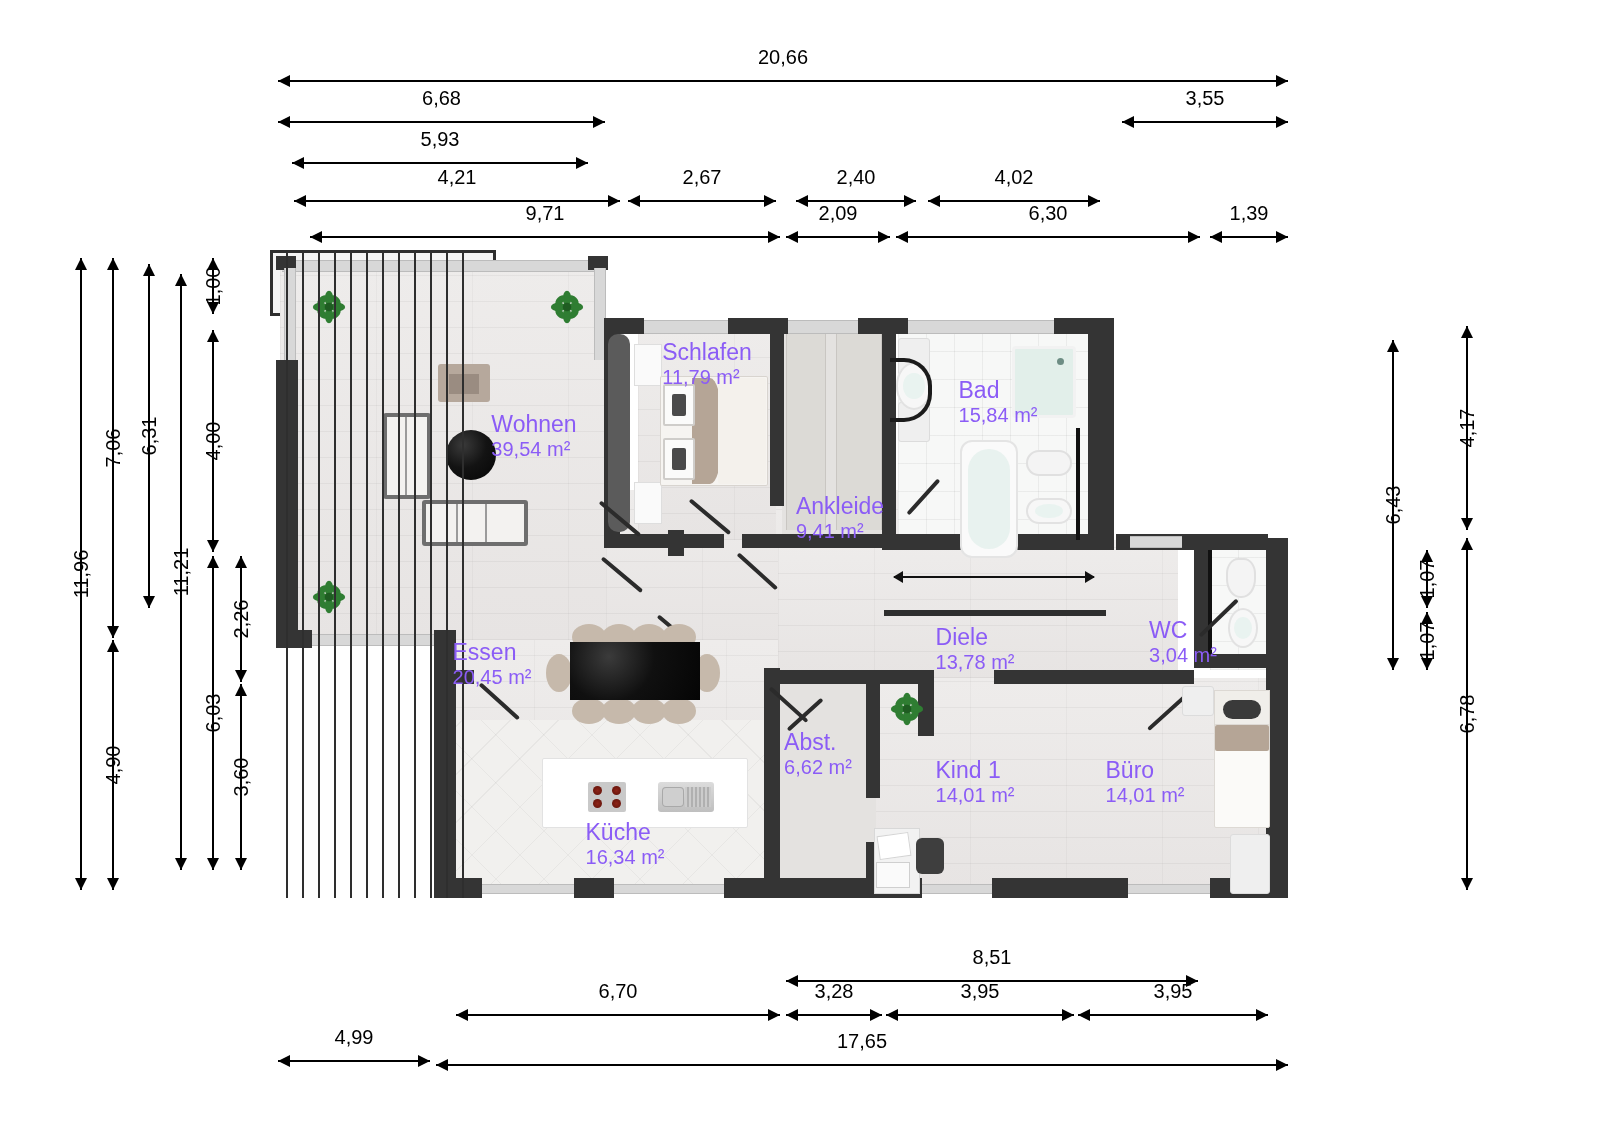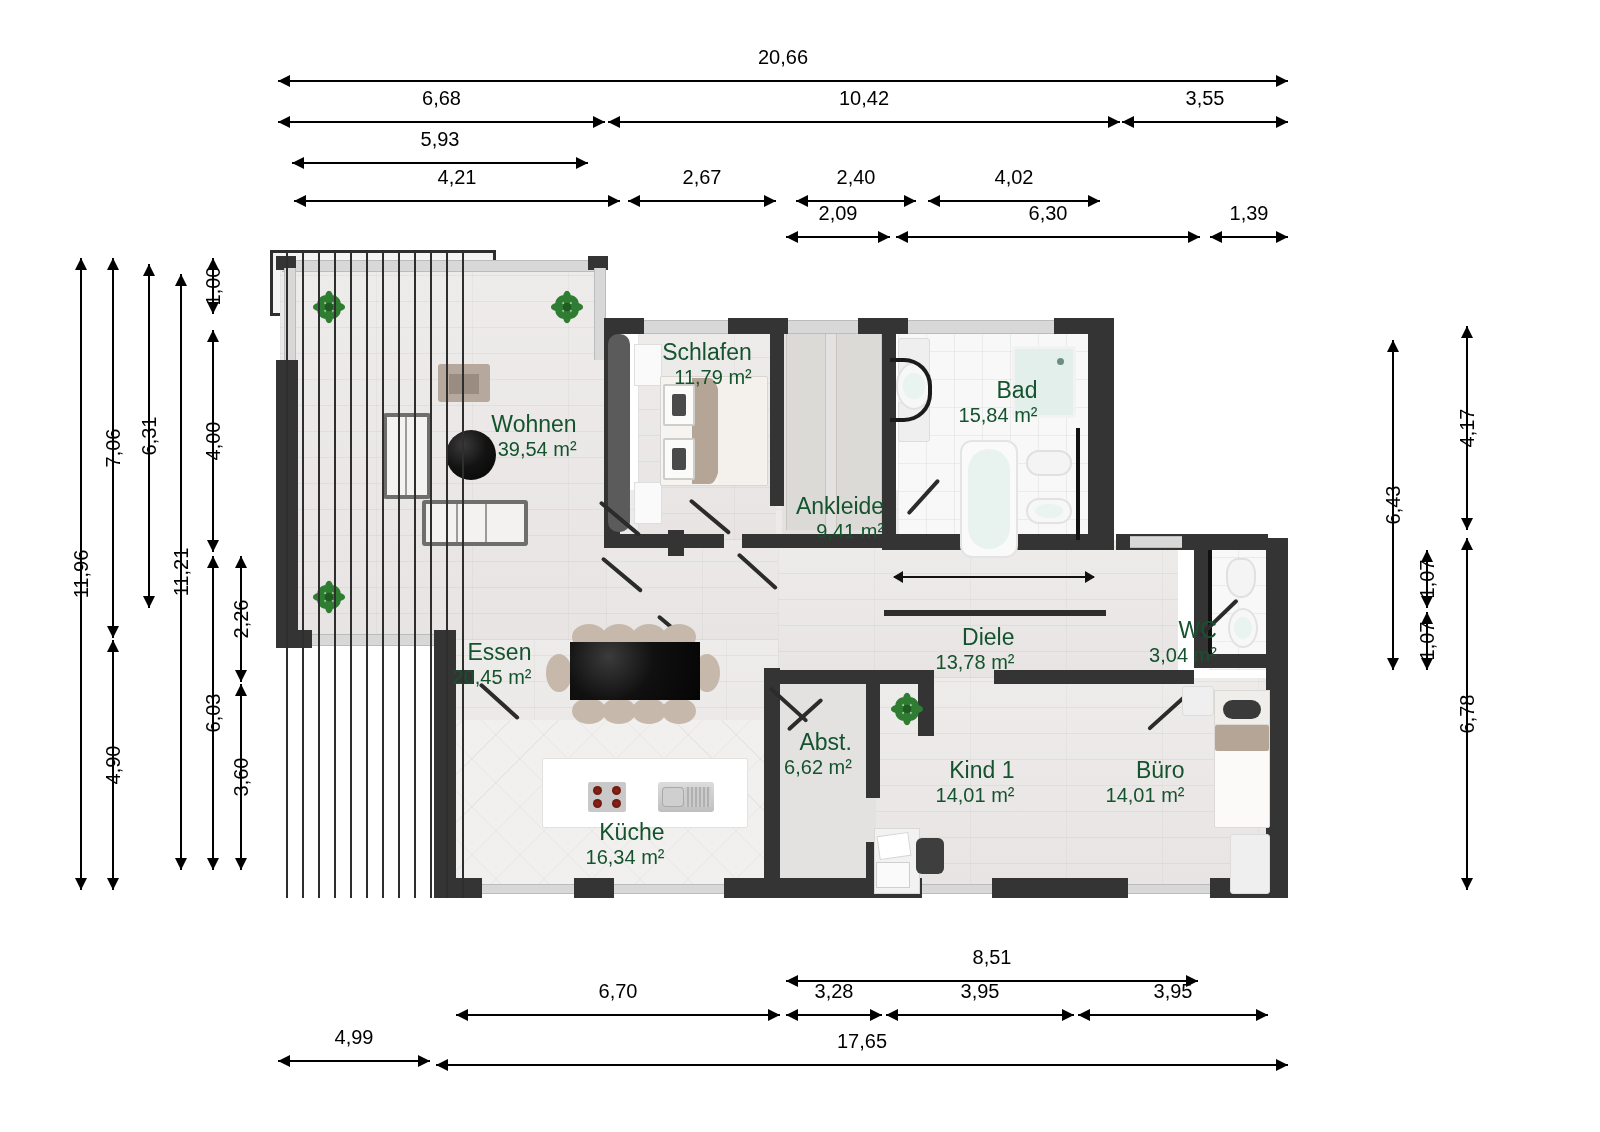--- a/index.html
+++ b/index.html
@@ -142,22 +142,22 @@
   }
   .wall-win-v {
     position: absolute;
     background: #d8d8d8;
     border-left: 1px solid #bcbcbc;
     border-right: 1px solid #bcbcbc;
   }
 
   .room-label {
     position: absolute;
-    text-align: right;
-    color: #14532d;
+    text-align: left;
+    color: #8b5cf6;
     white-space: nowrap;
     transform: translateX(-50%);
   }
   .room-label .rname {
     display: block;
     font-size: 23px;
     line-height: 1.12;
   }
   .room-label .rarea {
     display: block;
@@ -397,26 +397,20 @@
     <div class="arrow arrow-e"></div>
     <span class="dim-label">20,66</span>
   </div>
 
   <div class="dim dim-h" style="left:278px; top:113px; width:327px; height:18px;">
     <div class="bar"></div>
     <div class="arrow arrow-s"></div>
     <div class="arrow arrow-e"></div>
     <span class="dim-label">6,68</span>
   </div>
-  <div class="dim dim-h" style="left:608px; top:113px; width:512px; height:18px;">
-    <div class="bar"></div>
-    <div class="arrow arrow-s"></div>
-    <div class="arrow arrow-e"></div>
-    <span class="dim-label">10,42</span>
-  </div>
   <div class="dim dim-h" style="left:1122px; top:113px; width:166px; height:18px;">
     <div class="bar"></div>
     <div class="arrow arrow-s"></div>
     <div class="arrow arrow-e"></div>
     <span class="dim-label">3,55</span>
   </div>
 
   <div class="dim dim-h" style="left:292px; top:154px; width:296px; height:18px;">
     <div class="bar"></div>
     <div class="arrow arrow-s"></div>
@@ -442,20 +436,26 @@
     <div class="arrow arrow-e"></div>
     <span class="dim-label">2,40</span>
   </div>
   <div class="dim dim-h" style="left:928px; top:192px; width:172px; height:18px;">
     <div class="bar"></div>
     <div class="arrow arrow-s"></div>
     <div class="arrow arrow-e"></div>
     <span class="dim-label">4,02</span>
   </div>
 
+  <div class="dim dim-h" style="left:310px; top:228px; width:470px; height:18px;">
+    <div class="bar"></div>
+    <div class="arrow arrow-s"></div>
+    <div class="arrow arrow-e"></div>
+    <span class="dim-label">9,71</span>
+  </div>
   <div class="dim dim-h" style="left:786px; top:228px; width:104px; height:18px;">
     <div class="bar"></div>
     <div class="arrow arrow-s"></div>
     <div class="arrow arrow-e"></div>
     <span class="dim-label">2,09</span>
   </div>
   <div class="dim dim-h" style="left:896px; top:228px; width:304px; height:18px;">
     <div class="bar"></div>
     <div class="arrow arrow-s"></div>
     <div class="arrow arrow-e"></div>

